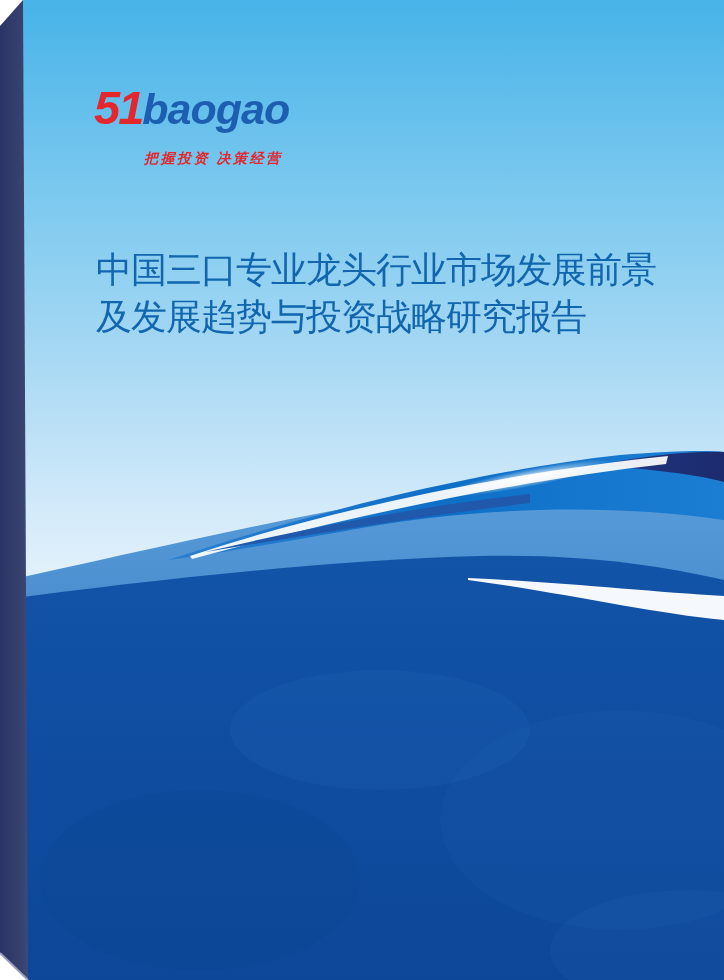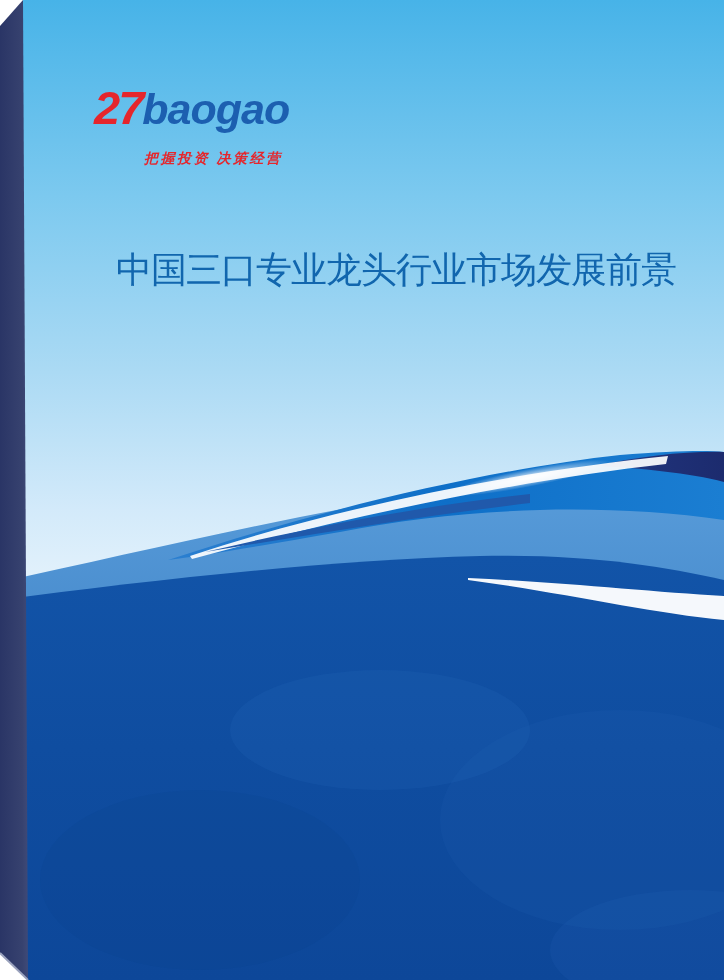--- a/index.html
+++ b/index.html
@@ -15,21 +15,21 @@
   .logo-word{font-size:43px;color:var(--logo-blue);letter-spacing:-1px;}
   .tagline{
     margin-top:20px;padding-left:50px;
     font-size:14px;font-weight:bold;font-style:italic;
     color:var(--logo-red);letter-spacing:2.5px;white-space:nowrap;
   }
   
   .title{
     position:absolute;left:96px;top:246px;width:590px;z-index:5;
     color:var(--title-blue);font-size:36px;line-height:47px;
-    letter-spacing:-1px;font-weight:normal;margin-left:20px;
+    letter-spacing:-1px;font-weight:normal;
   }
   .title div{white-space:nowrap;}
 </style>
 </head>
 <body>
 
 <div class="canvas">
 
   <svg class="art" viewBox="0 0 724 980" aria-hidden="true">
     <defs>
@@ -102,22 +102,23 @@
     <g>
       <polygon fill="url(#spine)" points="0,0 23,0 28,980 0,980"></polygon>
       <polygon fill="#ffffff" points="0,0 23,0 0,26"></polygon>
       <polygon fill="#ffffff" points="0,953 28,980 0,980"></polygon>
       <line x1="0" y1="953" x2="28" y2="980" stroke="#9aa2bd" stroke-width="2"></line>
     </g>
   </svg>
 
   <div class="logo">
     <div class="logo-row">
-      <span class="logo-num">27</span><span class="logo-word">baogao</span>
+      <span class="logo-num">51</span><span class="logo-word">baogao</span>
     </div>
     <div class="tagline">把握投资 决策经营</div>
   </div>
 
   <div class="title">
     <div>中国三口专业龙头行业市场发展前景</div>
+    <div>及发展趋势与投资战略研究报告</div>
   </div>
 
 </div>
 
 </body></html>

